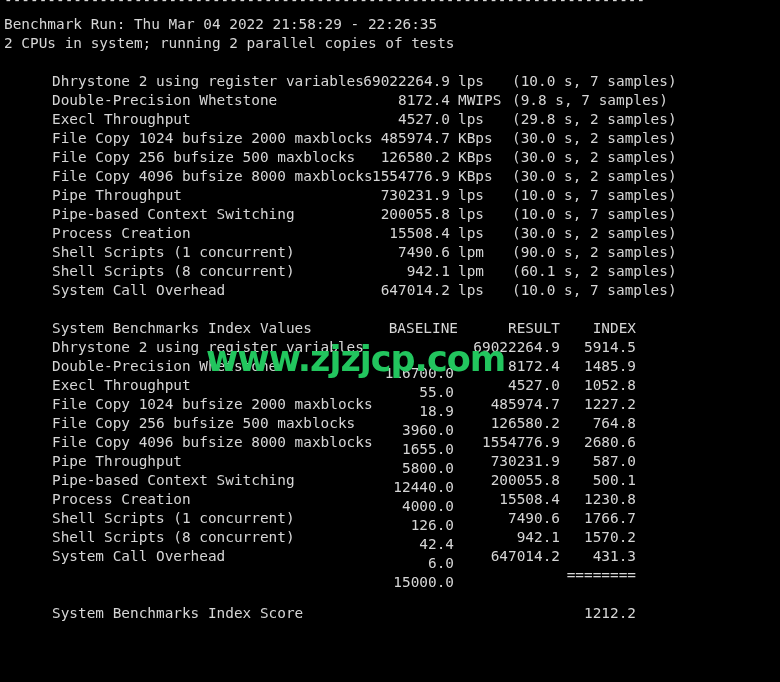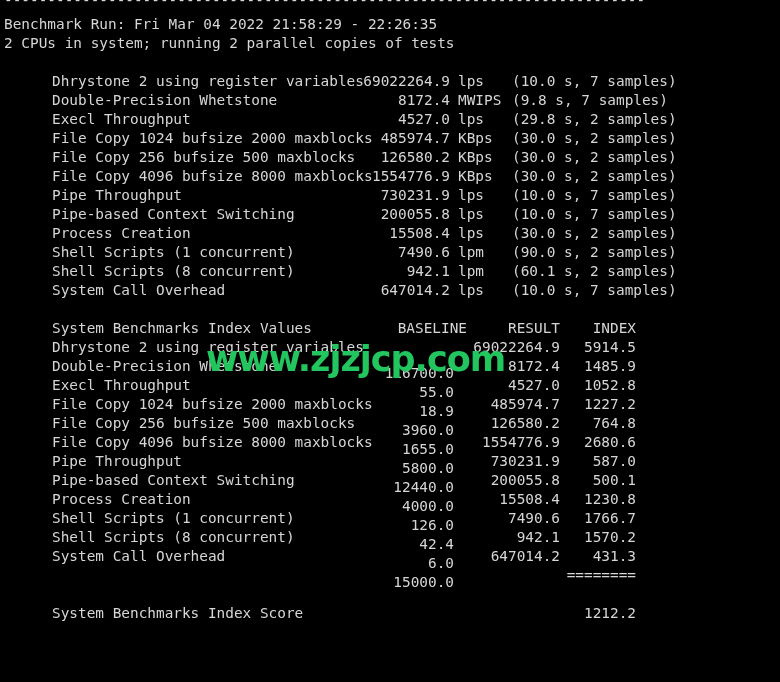--- a/index.html
+++ b/index.html
@@ -56,21 +56,21 @@
   .c-name   { left: 0; margin-left: 48px; }
   
   .c-value  { left: 0; width: 446px; text-align: right; }
   .c-unit   { left: 454px; text-align: right; }
   .c-time   { left: 508px; text-align: left; }
   
   .c-base   { left: 0; width: 450px; text-align: right; margin-top: 26px; }
   .c-result { left: 0; width: 556px; text-align: right; }
   .c-index  { left: 0; width: 632px; text-align: right; }
   .c-score  { left: 0; width: 632px; text-align: right; }
-  .c-hdr-base   { left: 13px; width: 450px; text-align: right; }
+  .c-hdr-base   { left: 4px; width: 450px; text-align: right; }
   .c-hdr-result { left: 0; width: 556px; text-align: right; }
   .c-hdr-index  { left: 0; width: 632px; text-align: right; }
   .c-sep    { left: 0; width: 632px; text-align: right; }
   #topdash {
     position: absolute;
     left: 4px;
     top: -9px;
     white-space: pre;
     color: #d6d6d6;
   }
@@ -93,21 +93,21 @@
 <body>
 
 <div id="terminal">
 
   <div id="topdash">--------------------------------------------------------------------------</div>
 
   <div class="screen">
 
     <div class="line" style="height:19px"> </div>
 
-    <div class="line">Benchmark Run: Fri Mar 04 2022 21:58:29 - 22:26:35</div>
+    <div class="line">Benchmark Run: Thu Mar 04 2022 21:58:29 - 22:26:35</div>
     <div class="line">2 CPUs in system; running 2 parallel copies of tests</div>
 
     <div class="line blank"> </div>
 
     <div id="results-rows">
         <div class="row"><span class="col c-name">Dhrystone 2 using register variables</span><span class="col c-value">69022264.9</span><span class="col c-unit">lps</span><span class="col c-time">(10.0 s, 7 samples)</span></div>
         <div class="row"><span class="col c-name">Double-Precision Whetstone</span><span class="col c-value">8172.4</span><span class="col c-unit">MWIPS</span><span class="col c-time">(9.8 s, 7 samples)</span></div>
         <div class="row"><span class="col c-name">Execl Throughput</span><span class="col c-value">4527.0</span><span class="col c-unit">lps</span><span class="col c-time">(29.8 s, 2 samples)</span></div>
         <div class="row"><span class="col c-name">File Copy 1024 bufsize 2000 maxblocks</span><span class="col c-value">485974.7</span><span class="col c-unit">KBps</span><span class="col c-time">(30.0 s, 2 samples)</span></div>
         <div class="row"><span class="col c-name">File Copy 256 bufsize 500 maxblocks</span><span class="col c-value">126580.2</span><span class="col c-unit">KBps</span><span class="col c-time">(30.0 s, 2 samples)</span></div>

